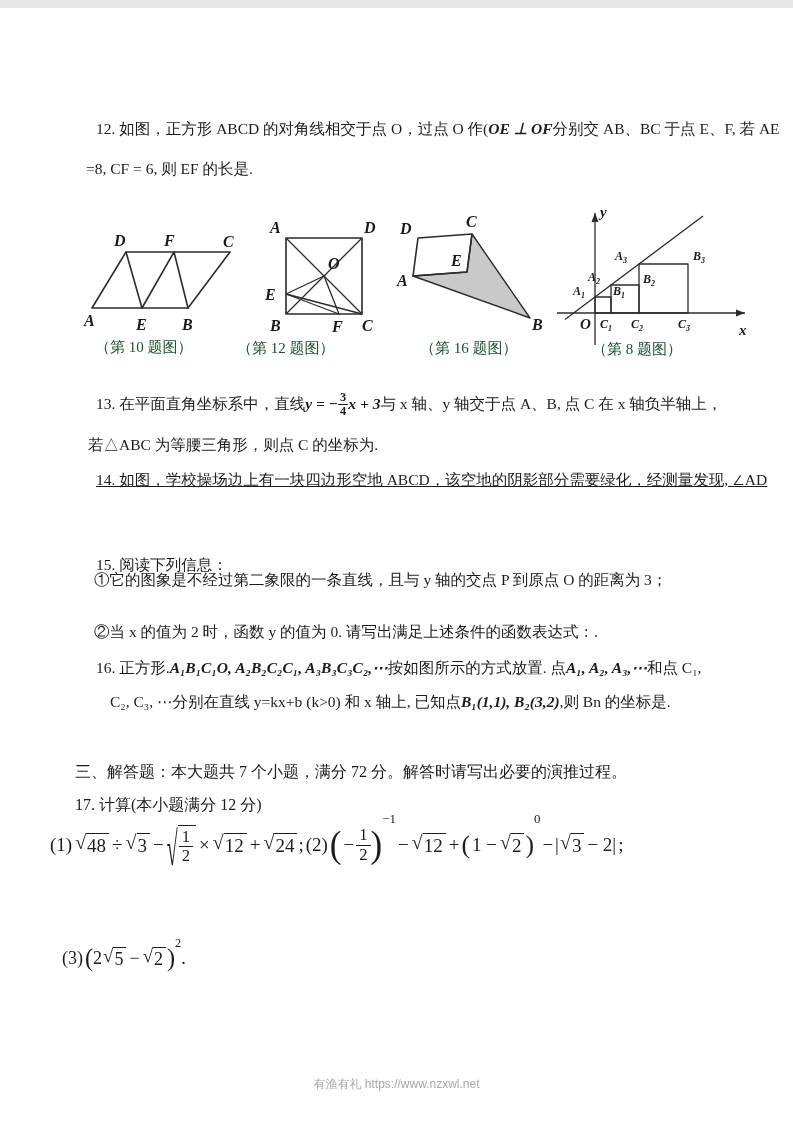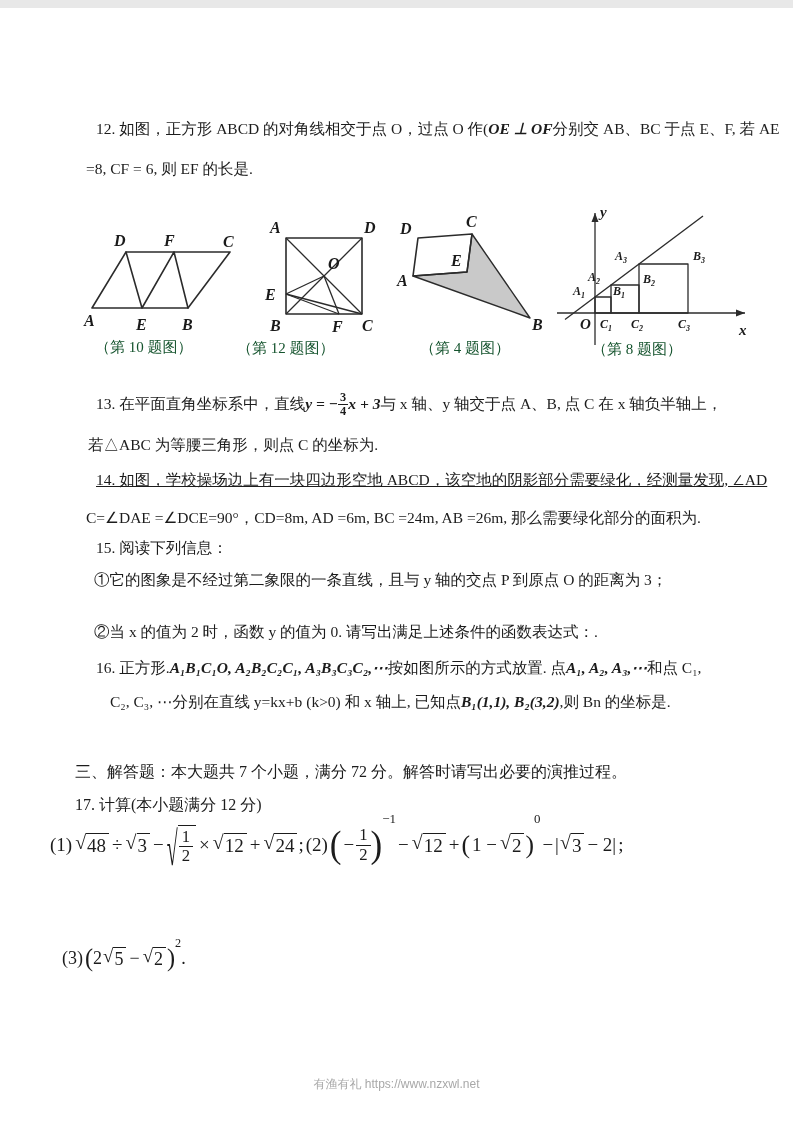--- a/index.html
+++ b/index.html
@@ -81,21 +81,21 @@
 
   <svg style="left:396px;top:198px;" width="152" height="132" viewBox="0 0 152 132">
     <polygon points="17,70 134,112 76,28 71,66" fill="#c9c9c9" stroke="#2b2b2b" stroke-width="1.4" stroke-linejoin="round"></polygon>
     <polygon class="fig-stroke" points="22,32 76,28 71,66 17,70" fill="#ffffff"></polygon>
     <text x="4" y="28" font-size="16">D</text>
     <text x="70" y="21" font-size="16">C</text>
     <text x="55" y="60" font-size="16">E</text>
     <text x="1" y="80" font-size="16">A</text>
     <text x="136" y="124" font-size="16">B</text>
   </svg>
-  <div class="caption" style="left:420px;top:331px;">（第 4 题图）</div>
+  <div class="caption" style="left:420px;top:331px;">（第 16 题图）</div>
 
   <svg style="left:551px;top:193px;" width="204" height="148" viewBox="0 0 204 148">
     <line class="fig-thin" x1="6" y1="112" x2="194" y2="112"></line>
     <polygon points="194,112 185,108.5 185,115.5" fill="#2b2b2b"></polygon>
     <line class="fig-thin" x1="44" y1="144" x2="44" y2="12"></line>
     <polygon points="44,12 40.5,21 47.5,21" fill="#2b2b2b"></polygon>
     <line class="fig-thin" x1="14" y1="118.5" x2="152" y2="15"></line>
     <rect class="fig-thin" x="44" y="96" width="16" height="16"></rect>
     <rect class="fig-thin" x="60" y="84" width="28" height="28"></rect>
     <rect class="fig-thin" x="88" y="63" width="49" height="49"></rect>
@@ -120,23 +120,22 @@
       <span class="ifrac">
         <span class="nm">3</span>
         <span class="dn">4</span>
       </span>
       <span class="math">x + 3</span>
       <span>与 x 轴、y 轴交于点 A、B, 点 C 在 x 轴负半轴上，</span>
   </div>
   <div class="line" style="left:88px;top:426px;">若△ABC 为等腰三角形，则点 C 的坐标为.</div>
 
   <div class="line" style="left:96px;top:461px;text-decoration:underline;">14. 如图，学校操场边上有一块四边形空地 ABCD，该空地的阴影部分需要绿化，经测量发现,  ∠AD</div>
-  <div class="line" style="left:86px;top:499px;">C=∠DAE =∠DCE=90°，CD=8m,  AD =6m,  BC =24m, AB =26m, 那么需要绿化部分的面积为.</div>
-
-  <div class="line" style="left:96px;top:529px;">15. 阅读下列信息：</div>
+
+  <div class="line" style="left:96px;top:546px;">15. 阅读下列信息：</div>
   <div class="line" style="left:94px;top:561px;">①它的图象是不经过第二象限的一条直线，且与 y 轴的交点 P 到原点 O 的距离为 3；</div>
   <div class="line" style="left:94px;top:613px;">②当 x 的值为 2 时，函数 y 的值为 0. 请写出满足上述条件的函数表达式：.</div>
 
   <div class="line" style="left:96px;top:649px;">
     <span>16.  正方形.</span><span class="math">A₁B₁C₁O, A₂B₂C₂C₁, A₃B₃C₃C₂,⋯</span><span>按如图所示的方式放置. 点</span><span class="math">A₁, A₂, A₃,⋯</span><span>和点 C₁,</span>
   </div>
   <div class="line" style="left:110px;top:683px;">
     <span>C₂, C₃, ⋯分别在直线 y=kx+b (k&gt;0) 和 x 轴上, 已知点</span><span class="math">B₁(1,1), B₂(3,2)</span><span>,则 Bn 的坐标是.</span>
   </div>
 

